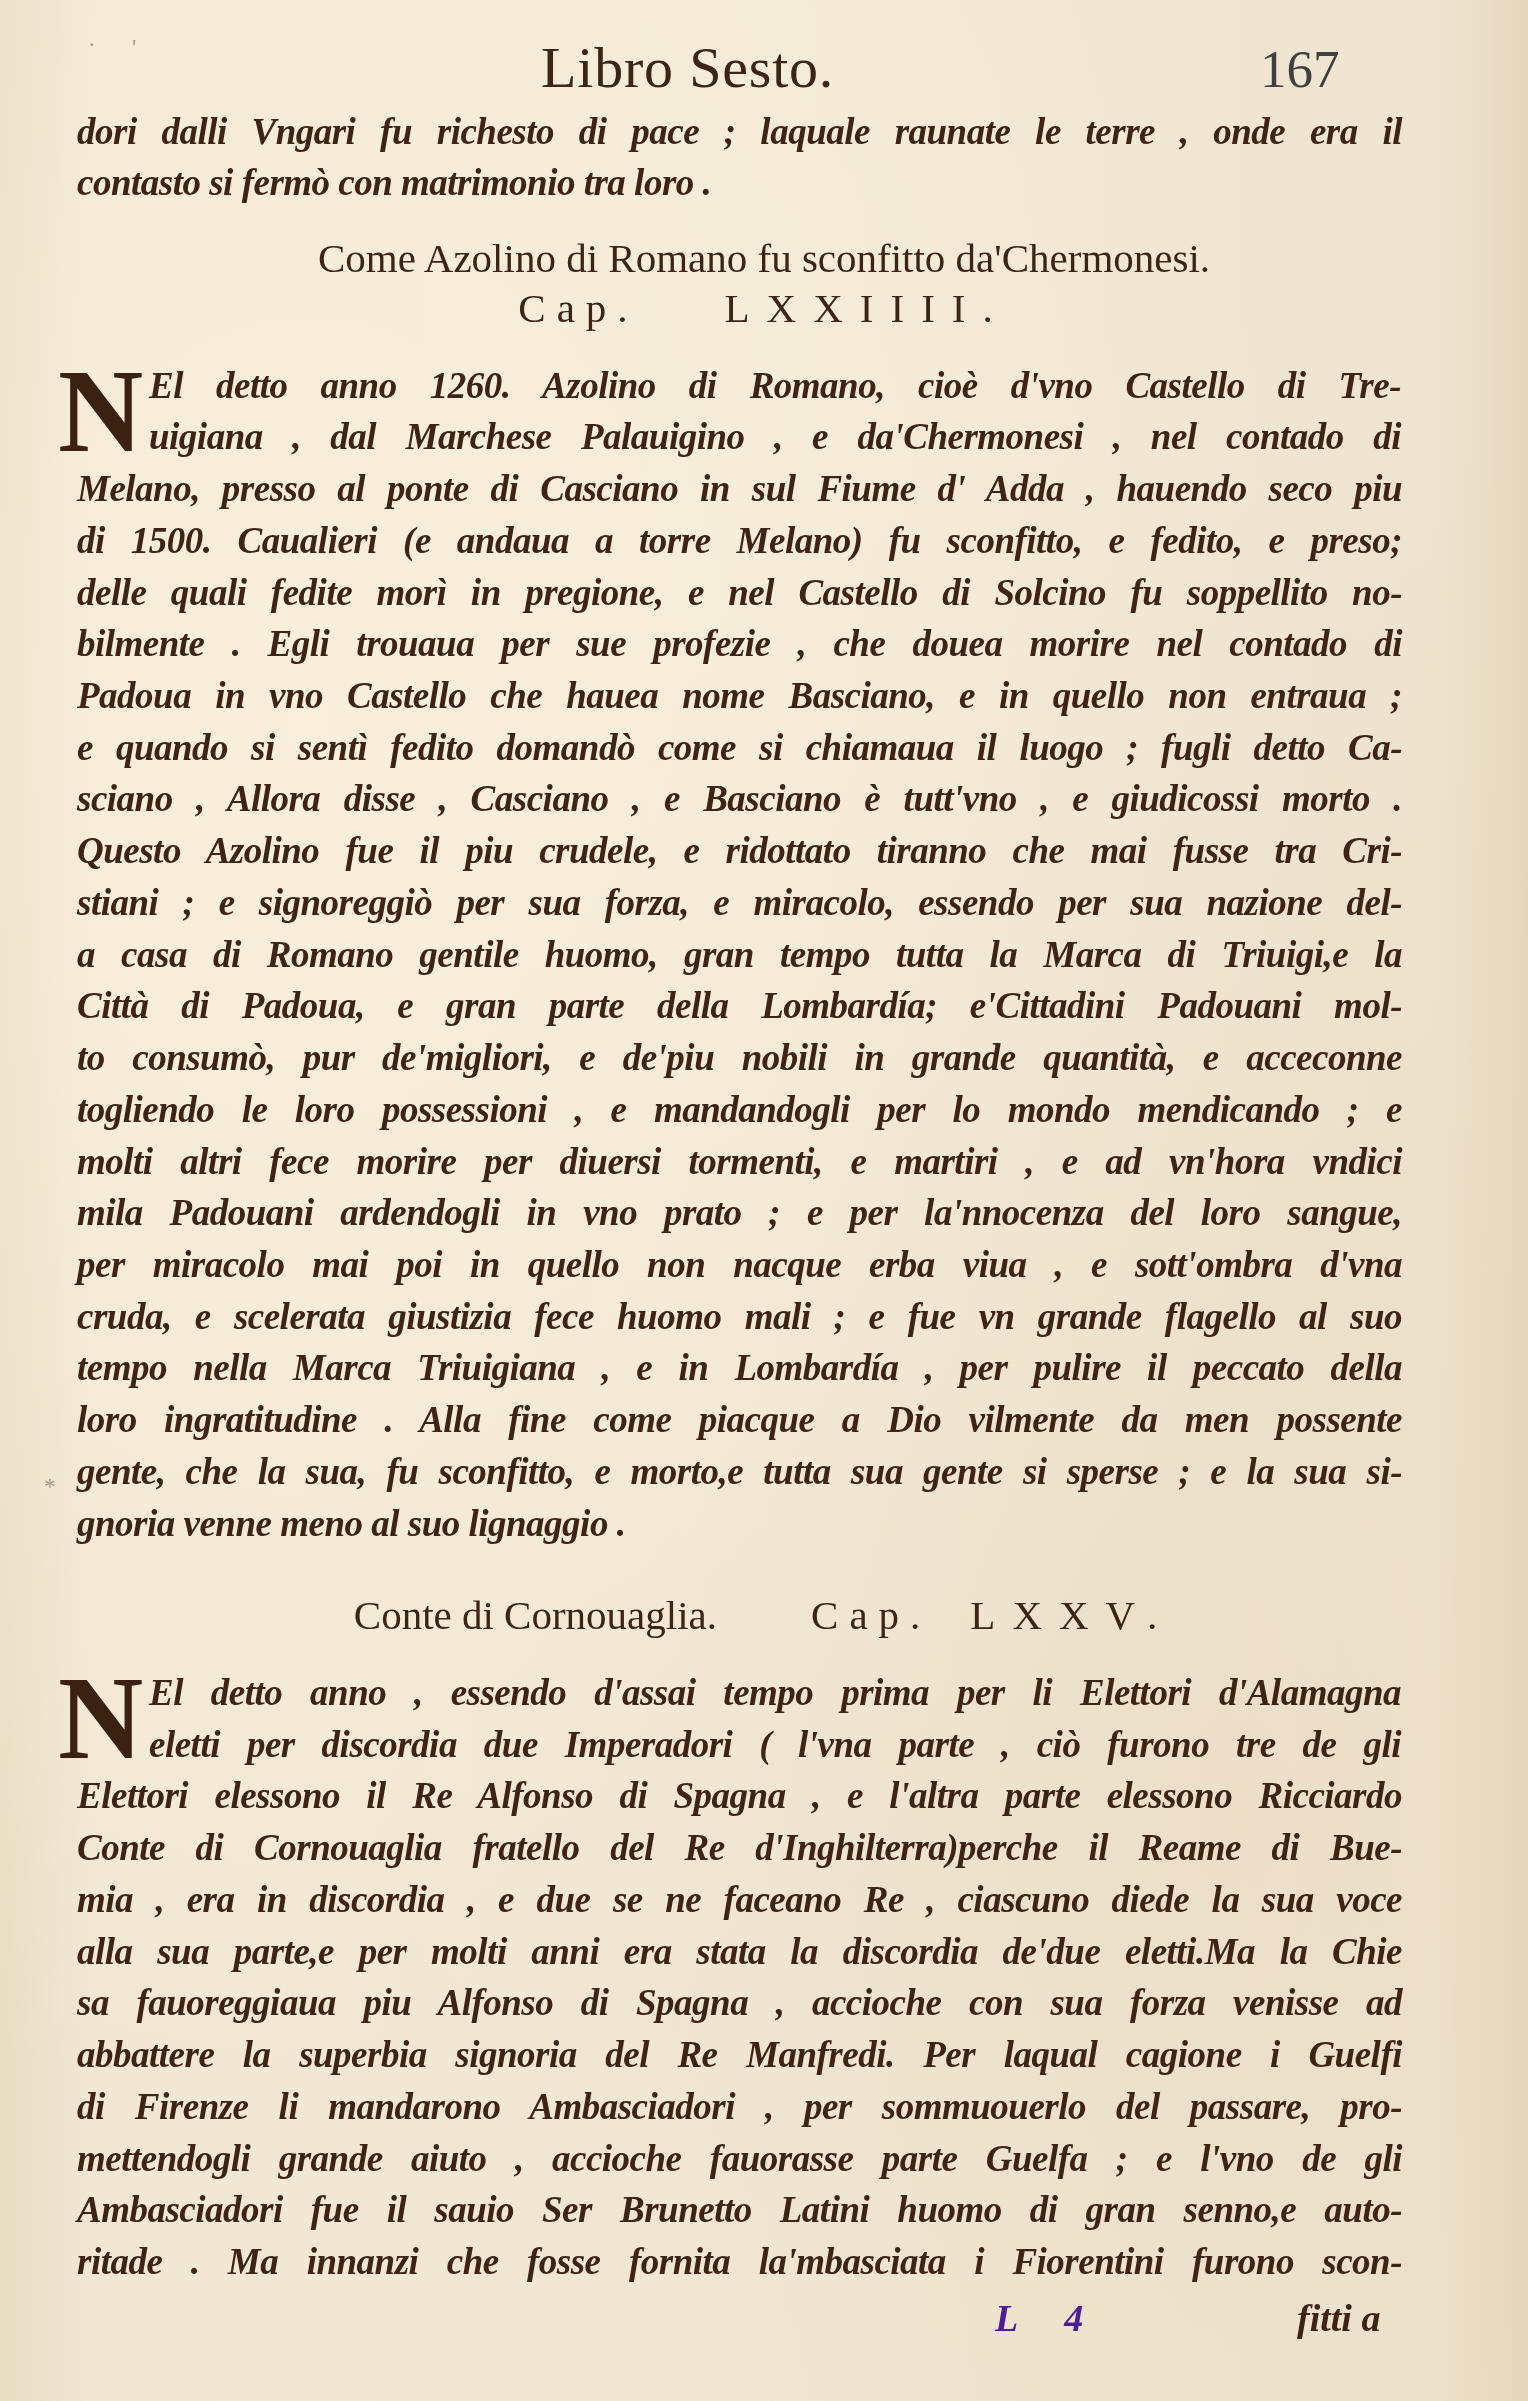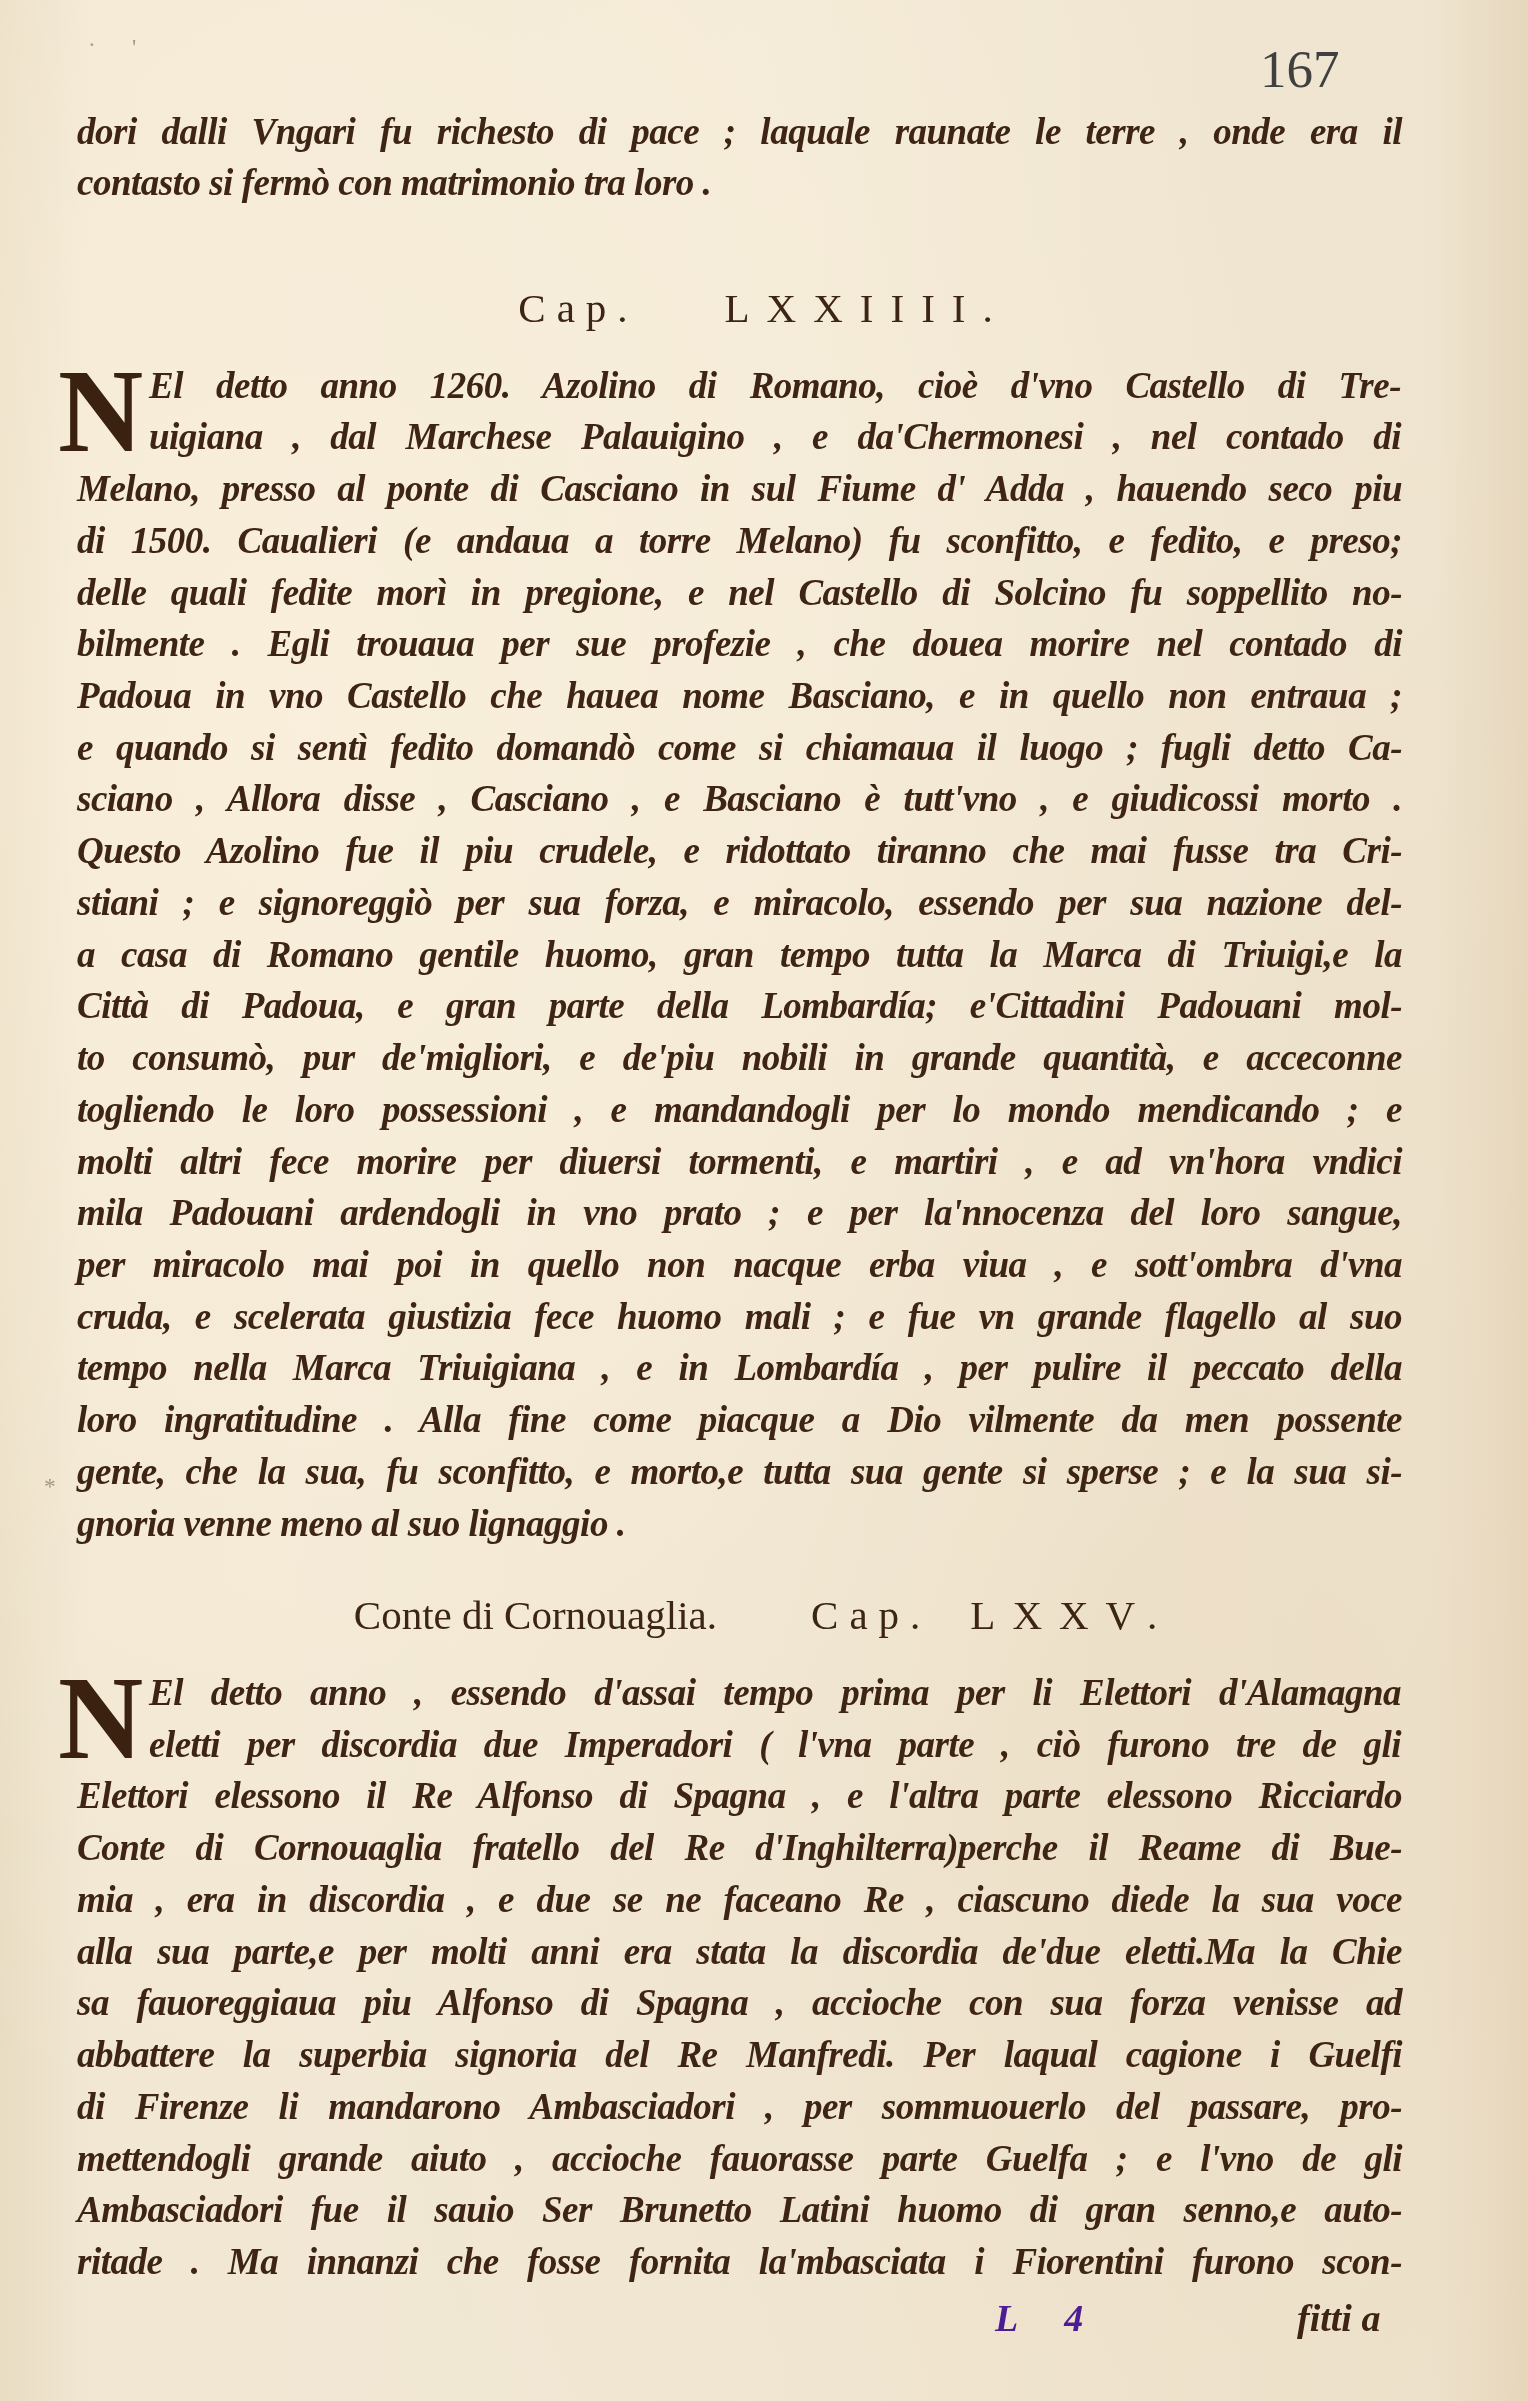--- a/index.html
+++ b/index.html
@@ -63,32 +63,34 @@
     .mark {
       position: absolute; color: rgba(70,50,35,0.45); font-size: 23.5px;
     }
   </style>
 </head>
 <body>
 
 <div class="page">
 
   <div class="running-head">
+    <span class="running-title">Libro Sesto.</span>
     <span class="page-number">167</span>
   </div>
 
   <span class="mark" style="left:88px;top:31px;">·</span>
   <span class="mark" style="left:132px;top:34px;">'</span>
   <span class="mark" style="left:44px;top:1473px;">*</span>
 
   <div>
     <div class="line" style="top:110px;">dori dalli Vngari fu richesto di pace ; laquale raunate le terre , onde era il</div>
     <div class="line last" style="top:161px;">contasto si fermò con matrimonio tra loro .</div>
   </div>
 
+  <div class="heading" style="top:234px;">Come Azolino di Romano fu sconfitto da'Chermonesi.</div>
   <div class="heading" style="top:284px;">
     <span class="cap-label">Cap.</span><span class="cap-num">LXXIIII.</span>
   </div>
 
   <div>
     <span class="dropcap" style="left:58px;top:353px;">N</span>
     <div class="line indent" style="top:364px;">El detto anno 1260. Azolino di Romano, cioè d'vno Castello di Tre-</div>
     <div class="line indent" style="top:415px;">uigiana , dal Marchese Palauigino , e da'Chermonesi , nel contado di</div>
     <div class="line" style="top:467px;">Melano, presso al ponte di Casciano in sul Fiume d' Adda , hauendo seco piu</div>
     <div class="line" style="top:519px;">di 1500. Caualieri (e andaua a torre Melano) fu sconfitto, e fedito, e preso;</div>

